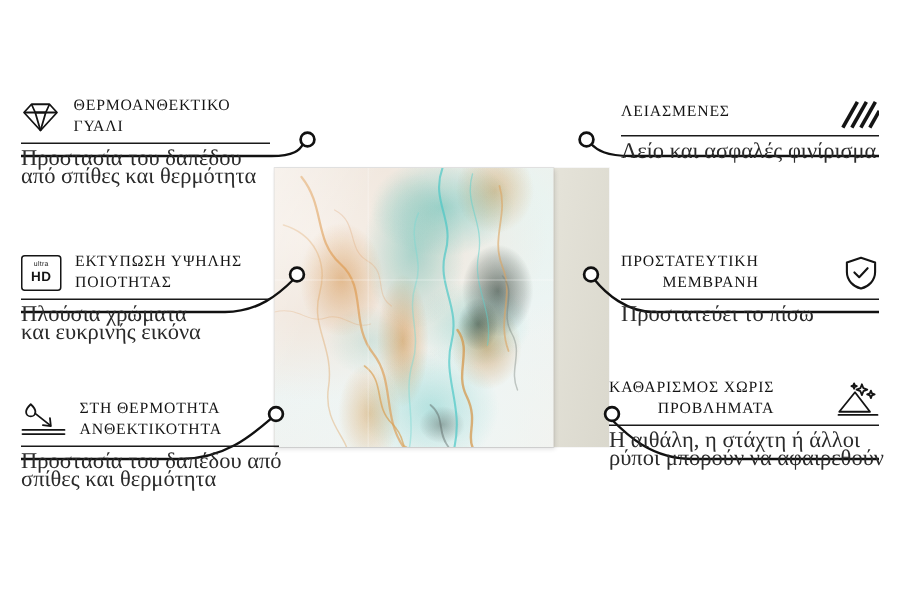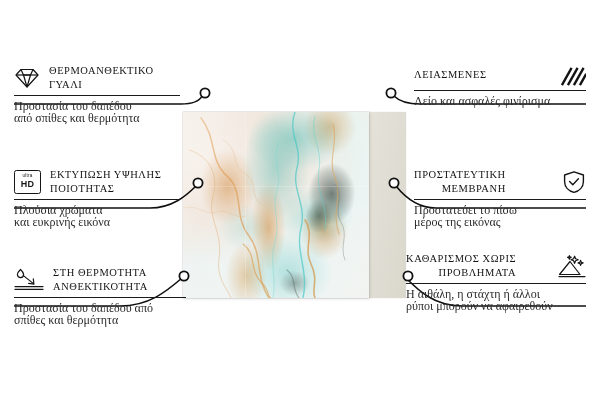--- a/index.html
+++ b/index.html
@@ -81,21 +81,21 @@
   .feat.right .head{justify-content:space-between;}
   .feat .titles{
     font-size:10.5px;line-height:13.5px;letter-spacing:.55px;
     color:#141414;font-weight:400;white-space:nowrap;
   }
   .feat.right .titles{text-align:right;}
   .feat .rule{
     height:0;border-top:1.2px solid #1a1a1a;margin-top:4px;
   }
   .feat .desc{
-    margin-top:5px;font-size:12px;line-height:11.5px;color:#2a2a2a;
+    margin-top:5px;font-size:15px;line-height:11.5px;color:#2a2a2a;
     font-family:"Liberation Serif","DejaVu Serif",serif;white-space:nowrap;
   }
   .feat.right .desc{}
 
   .ic{flex:0 0 auto;display:block;}
 
   
   .hdbox{
     width:25px;height:22px;border:1.4px solid #151515;border-radius:2.5px;
     display:flex;flex-direction:column;align-items:center;justify-content:center;
@@ -258,21 +258,20 @@
         <g fill="none" stroke="#141414" stroke-width="1.4" stroke-linejoin="round" stroke-linecap="round">
           <path d="M12,1.8 L21.4,5 V11.4 C21.4,17 17.2,21 12,22.4
                    C6.8,21 2.6,17 2.6,11.4 V5 Z"></path>
           <path d="M7.6,11.6 L10.8,14.8 L16.4,8.8"></path>
         </g>
       </svg>
     </div>
     <div class="rule"></div>
     <div class="desc">
       <div>Προστατεύει το πίσω</div>
-      <div>μέρος της εικόνας</div>
     </div>
   </div>
 
   <div class="feat right" style="right:14px;top:252px;width:180px;">
     <div class="head">
       <div class="titles">
         <div>ΚΑΘΑΡΙΣΜΟΣ ΧΩΡΙΣ</div>
         <div>ΠΡΟΒΛΗΜΑΤΑ</div>
       </div>
       <svg class="ic" width="28" height="24" viewBox="0 0 28 24">

